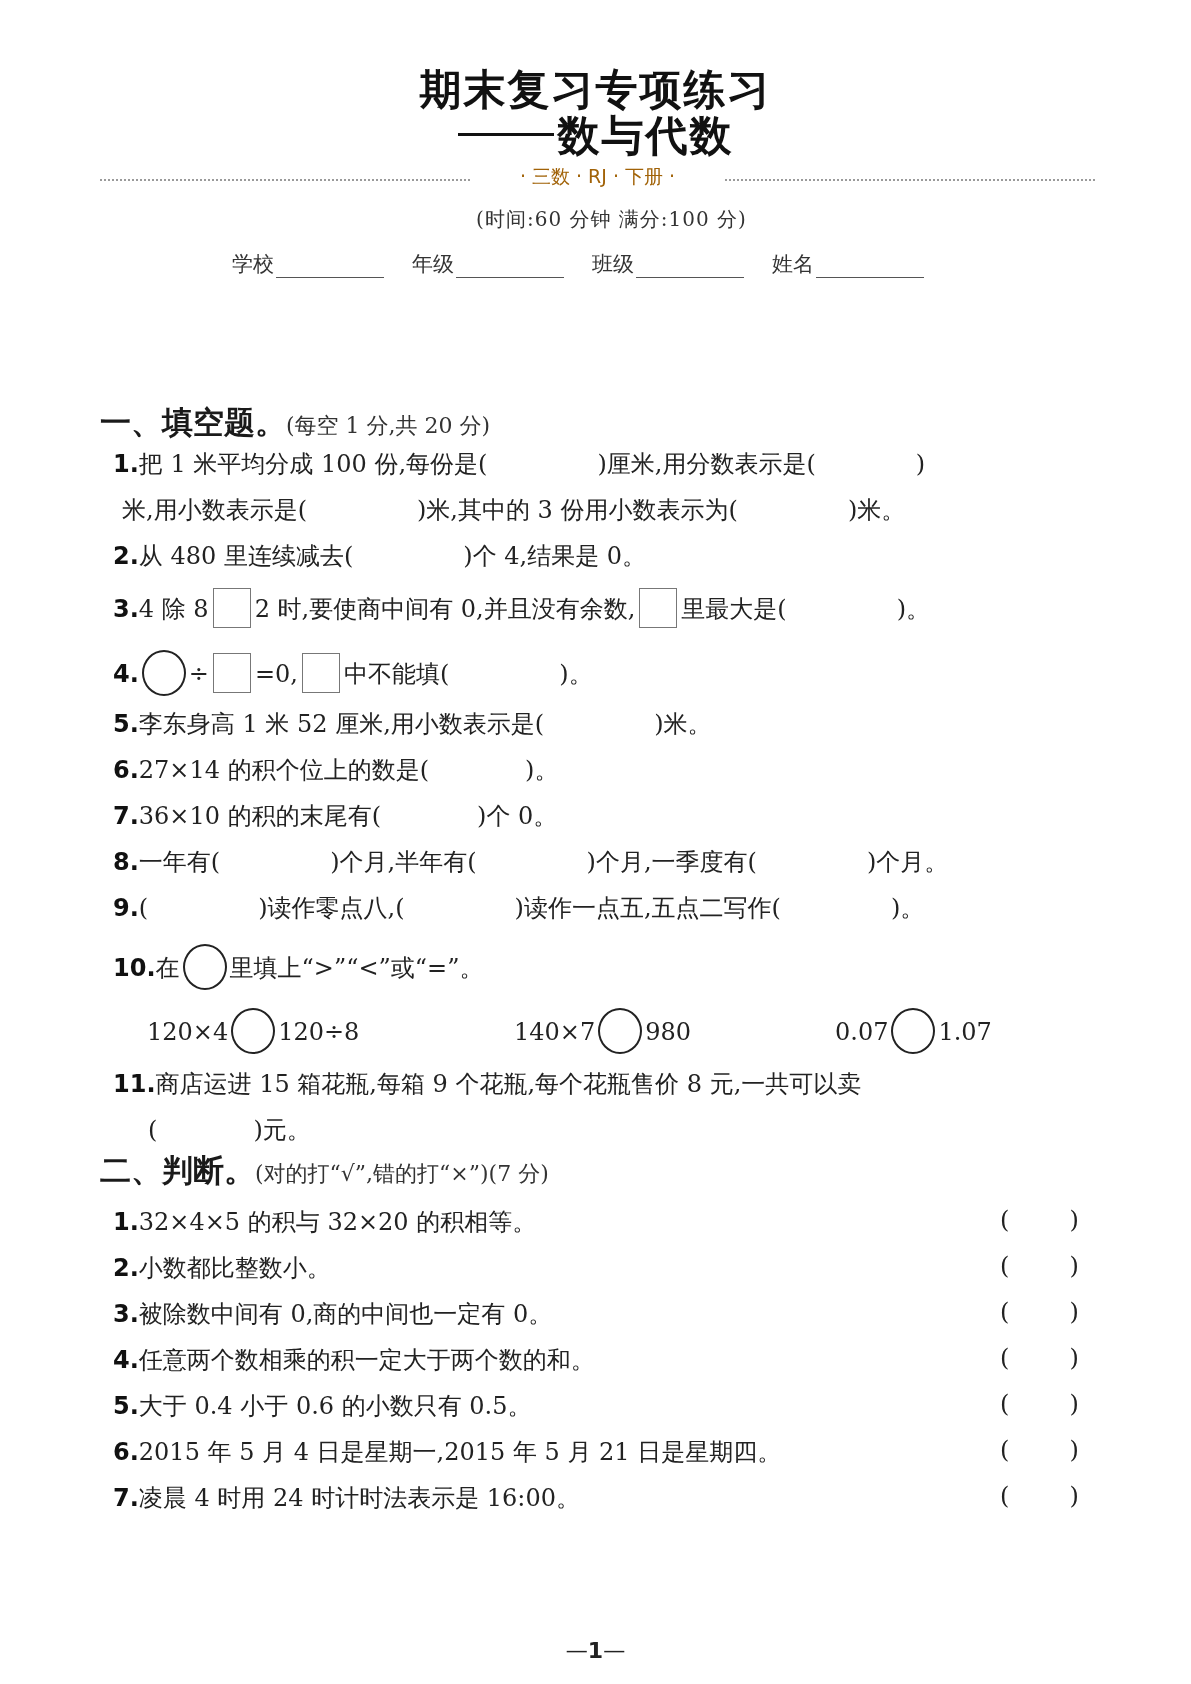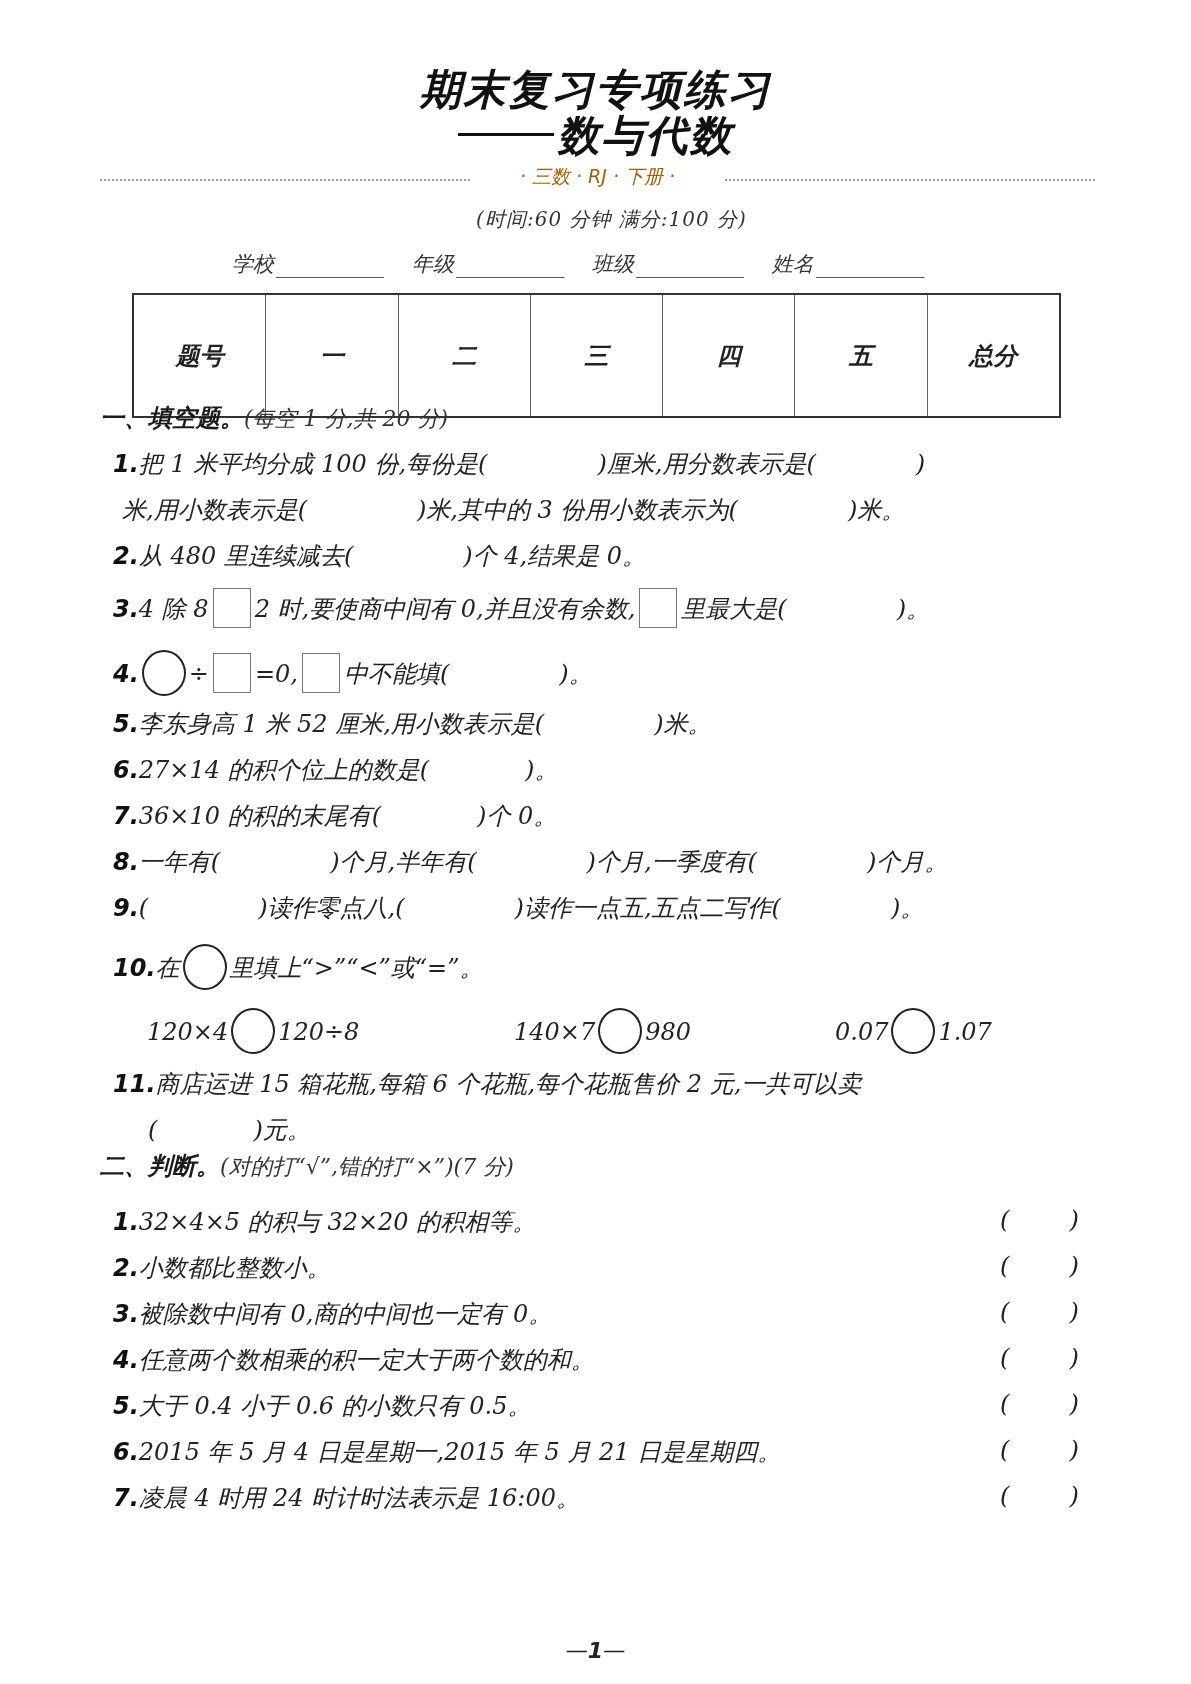--- a/index.html
+++ b/index.html
@@ -1,18 +1,18 @@
 <!DOCTYPE html>
 <html><head>
   <meta charset="utf-8">
   <style>
     html, body { margin:0; padding:0; background:#ffffff; }
     body { width:1191px; height:1684px; position:relative; overflow:hidden;
       font-family:"DejaVu Serif","Liberation Serif",serif; color:#1a1a1a; }
-    .page { position:absolute; left:0; top:0; width:1191px; height:1532px;font-style:italic; }
+    .page { position:absolute; left:0; top:0; width:1191px; height:1532px; }
     .title { position:absolute; left:0; width:1191px; text-align:center;
       font-family:"DejaVu Sans","Liberation Sans",sans-serif; font-weight:bold;
       font-size:42px; letter-spacing:2px; color:#111; }
     .title.t1 { top:62px; }
     .title.t2 { top:108px; }
     .title.t2 .dash { display:inline-block; width:96px; height:3px; background:#111;
       vertical-align:middle; margin-right:4px; position:relative; top:-4px; }
     .divider { position:absolute; top:170px; left:100px; width:995px; height:20px; }
     .divider .dots { position:absolute; top:9px; height:0; border-top:2px dotted #9a9a9a; }
     .divider .dots.l { left:0; width:370px; }
@@ -23,21 +23,21 @@
       font-size:20px; color:#333; letter-spacing:1px; }
     .fields { position:absolute; top:250px; left:232px; font-size:21px; color:#333; display:flex; }
     .fields .f { display:flex; align-items:flex-end; margin-right:28px; }
     .fields .line { display:inline-block; width:108px; border-bottom:1px solid #555; height:24px; margin-left:2px; }
     table.score { position:absolute; top:293px; left:132px; width:929px; height:125px;
       border-collapse:collapse; border:2px solid #333; }
     table.score td { border:1px solid #666; text-align:center; vertical-align:middle;
       font-family:"DejaVu Sans","Liberation Sans",sans-serif; font-weight:bold; font-size:24px; color:#222;
       width:132px; height:61px; }
     .sec { position:absolute; left:100px; font-size:24px; }
-    .sec b { font-family:"DejaVu Sans","Liberation Sans",sans-serif; font-weight:bold; font-size:24px; }
+    .sec b { font-family:"DejaVu Sans","Liberation Sans",sans-serif; font-weight:bold; font-size:31px; }
     .sec .note { font-size:22px; color:#333; }
     .q { position:absolute; left:113px; font-size:24px; white-space:nowrap; color:#222; }
     .q .n { font-family:"DejaVu Sans","Liberation Sans",sans-serif; font-weight:bold; font-size:24px; color:#111; }
     .blank { display:inline-block; width:110px; height:2px; }
     .blank.s { width:96px; }
     .box { display:inline-block; width:36px; height:38px; border:1px solid #777;
       vertical-align:middle; margin:0 4px; position:relative; top:-2px; }
     .circ { display:inline-block; width:40px; height:42px; border:2px solid #222; border-radius:50%;
       vertical-align:middle; margin:0 3px; position:relative; top:-2px; }
     .cmp { position:absolute; top:1085px; font-size:24px; color:#222; white-space:nowrap; }
@@ -77,29 +77,20 @@
         <span class="line"></span>
       </div>
     <div class="f">
         <span>姓名</span>
         <span class="line"></span>
       </div>
   </div>
 
   <table class="score">
     <tbody>
-        <tr>
-      <td>题号</td>
-      <td>一</td>
-      <td>二</td>
-      <td>三</td>
-      <td>四</td>
-      <td>五</td>
-      <td>总分</td>
-    </tr>
   </tbody>
     </table>
 
   <div class="sec" style="top:402px"><b>一、填空题。</b><span class="note">(每空 1 分,共 20 分)</span></div>
 
   <div class="q" style="top:448px"><span class="n">1.</span><span>把 1 米平均分成 100 份,每份是(</span><span class="blank"></span><span>)厘米,用分数表示是(</span><span class="blank" style="width:100px"></span><span>)</span></div>
   <div class="q" style="top:494px;left:122px"><span>米,用小数表示是(</span><span class="blank"></span><span>)米,其中的 3 份用小数表示为(</span><span class="blank"></span><span>)米。</span></div>
 
   <div class="q" style="top:540px"><span class="n">2.</span><span>从 480 里连续减去(</span><span class="blank"></span><span>)个 4,结果是 0。</span></div>
 
@@ -116,21 +107,21 @@
   <div class="q" style="top:846px"><span class="n">8.</span><span>一年有(</span><span class="blank"></span><span>)个月,半年有(</span><span class="blank"></span><span>)个月,一季度有(</span><span class="blank"></span><span>)个月。</span></div>
 
   <div class="q" style="top:892px"><span class="n">9.</span><span>(</span><span class="blank"></span><span>)读作零点八,(</span><span class="blank"></span><span>)读作一点五,五点二写作(</span><span class="blank"></span><span>)。</span></div>
 
   <div class="q" style="top:946px"><span class="n">10.</span><span>在</span><span class="circ"></span><span>里填上“&gt;”“&lt;”或“=”。</span></div>
 
   <div class="cmp" style="top:1010px;left:147px"><span>120×4</span><span class="circ"></span><span>120÷8</span></div>
   <div class="cmp" style="top:1010px;left:514px"><span>140×7</span><span class="circ"></span><span>980</span></div>
   <div class="cmp" style="top:1010px;left:835px"><span>0.07</span><span class="circ"></span><span>1.07</span></div>
 
-  <div class="q" style="top:1068px"><span class="n">11.</span><span>商店运进 15 箱花瓶,每箱 6 个花瓶,每个花瓶售价 2 元,一共可以卖</span></div>
+  <div class="q" style="top:1068px"><span class="n">11.</span><span>商店运进 15 箱花瓶,每箱 9 个花瓶,每个花瓶售价 8 元,一共可以卖</span></div>
   <div class="q" style="top:1114px;left:148px"><span>(</span><span class="blank s"></span><span>)元。</span></div>
 
   <div class="sec" style="top:1150px"><b>二、判断。</b><span class="note">(对的打“√”,错的打“×”)(7 分)</span></div>
 
   <div class="q" style="top:1206px"><span class="n">1.</span><span>32×4×5 的积与 32×20 的积相等。</span></div>
   <div class="paren" style="top:1206px"><span>(</span><span class="gap"></span><span>)</span></div>
 
   <div class="q" style="top:1252px"><span class="n">2.</span><span>小数都比整数小。</span></div>
   <div class="paren" style="top:1252px"><span>(</span><span class="gap"></span><span>)</span></div>
 

